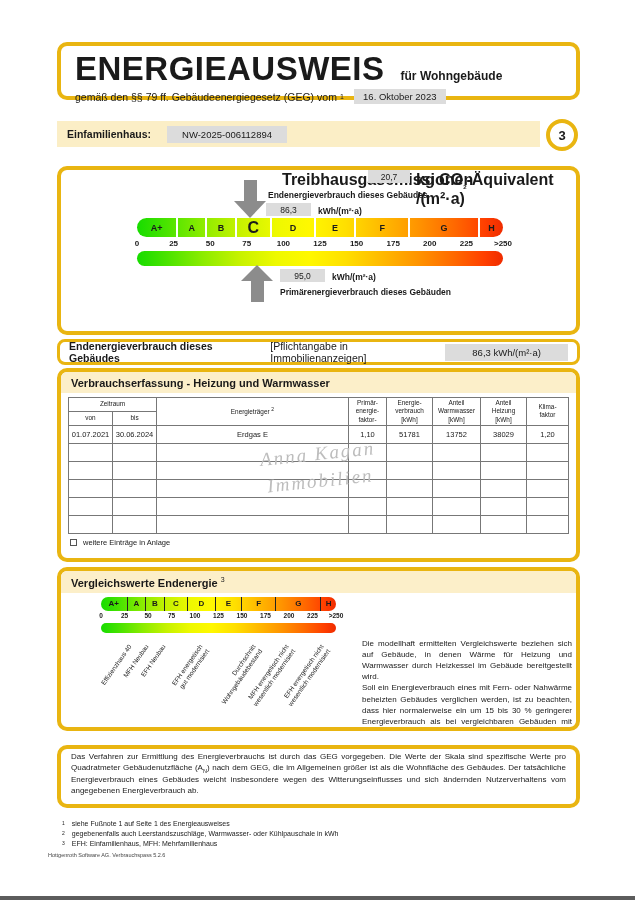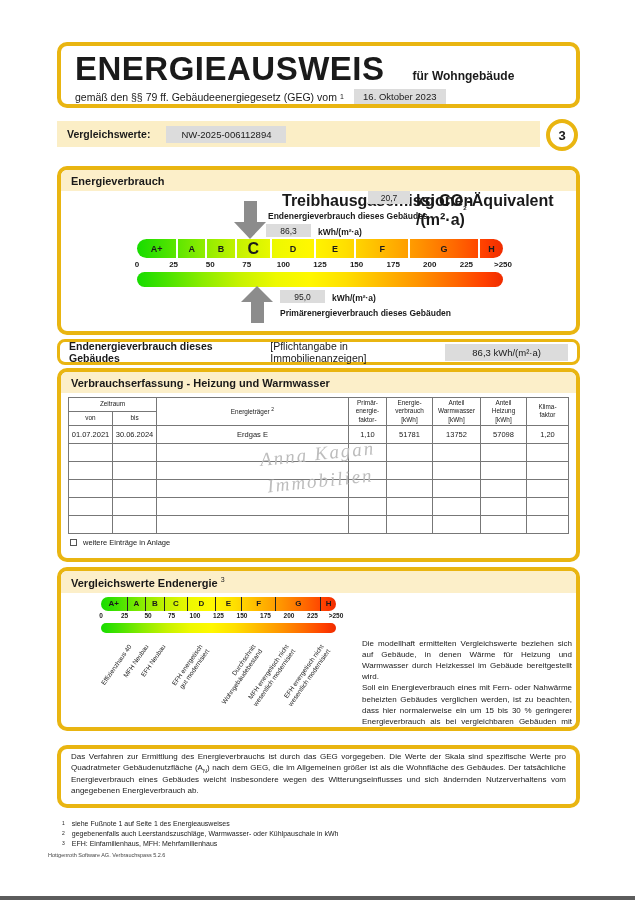--- a/index.html
+++ b/index.html
@@ -6,24 +6,24 @@
   html,body { background:#fff; }
   body { font-family:"Liberation Sans", sans-serif; color:#1a1a1a; }
   .page { position:relative; width:635px; height:900px; background:#fff; overflow:hidden; }
 
   
   .goldbox { border:4px solid #e9b511; border-radius:10px; background:#fff; }
   .strip-header { background:#fcefc9; font-weight:bold; font-size:11px; padding:5px 0 4px 10px; }
   .graybox { background:#dcdcdc; text-align:center; display:flex; align-items:center; justify-content:center; }
 
   
-  .title-box { position:absolute; left:57px; top:42px; width:523px; height:66px; padding:4px 12px 0 14px; }
+  .title-box { position:absolute; left:57px; top:42px; width:523px; height:58px; padding:4px 12px 0 14px; }
   .title-line { display:flex; align-items:baseline; }
   .title-main { font-size:33px; font-weight:bold; letter-spacing:0.5px; }
-  .title-sub { font-size:12px; font-weight:bold; margin-left:28px; }
+  .title-sub { font-size:12px; font-weight:bold; margin-left:16px; }
   .subtitle-line { font-size:10.5px; margin-top:1px; display:flex; align-items:center; }
   .subtitle-line sup { font-size:7px; margin:0 4px 0 3px; }
   .date-box { width:92px; height:15px; font-size:9.5px; margin-left:6px; }
 
   
   .reg-bar { position:absolute; left:57px; top:121px; width:483px; height:26px; background:#fbeec6;
              display:flex; align-items:center; padding:0 10px; font-size:10.5px; }
   .reg-left { font-weight:bold; width:255px; }
   .reg-label { font-weight:bold; }
   .reg-value { width:120px; height:17px; font-size:9.5px; margin-left:16px; }
@@ -131,27 +131,26 @@
       <span class="title-sub">für Wohngebäude</span>
     </div>
     <div class="subtitle-line">
       <span>gemäß den §§ 79 ff. Gebäudeenergiegesetz (GEG) vom</span>
       <sup>1</sup>
       <span class="graybox date-box">16. Oktober 2023</span>
     </div>
   </div>
 
   <div class="reg-bar">
-    <span class="reg-label">Vergleichswerte:</span>
+    <span class="reg-label">Einfamilienhaus:</span>
     <span class="graybox reg-value">NW-2025-006112894</span>
   </div>
   <div class="page-circle">3</div>
 
   <div class="sec-ev goldbox">
-    <div class="strip-header">Energieverbrauch</div>
     <div class="content">
       <span class="ghg-label">Treibhausgasemissionen</span>
       <span class="graybox ghg-box">20,7</span>
       <span class="ghg-unit"><span>kg CO</span><sub>2</sub><span>-Äquivalent /(m²·a)</span></span>
 
       <div class="arrow-down">
         <div class="shaft"></div>
           <div class="head"></div>
       </div>
 
@@ -241,21 +240,21 @@
           </tr>
         </thead>
         <tbody id="vtab-body">
             <tr>
               <td>01.07.2021</td>
               <td>30.06.2024</td>
               <td>Erdgas E</td>
               <td>1,10</td>
               <td>51781</td>
               <td>13752</td>
-              <td>57098</td>
+              <td>38029</td>
               <td>1,20</td>
             </tr>
             <tr>
               <td></td>
               <td></td>
               <td></td>
               <td></td>
               <td></td>
               <td></td>
               <td></td>

